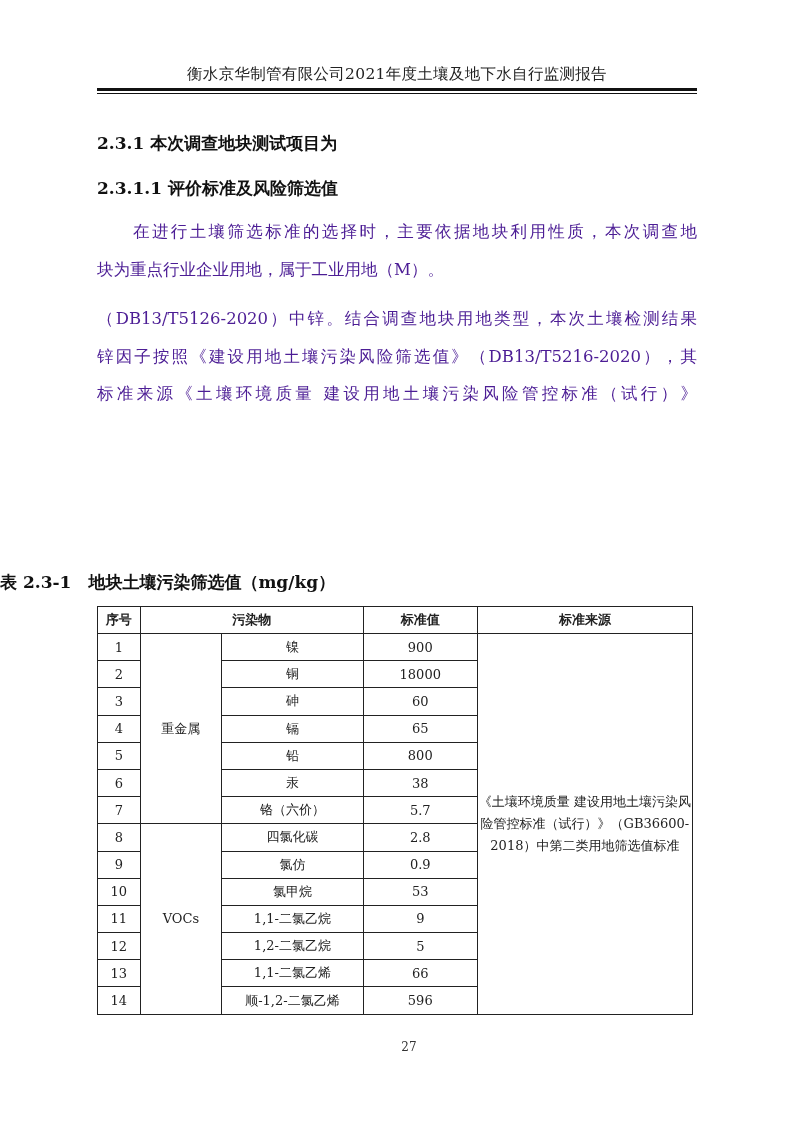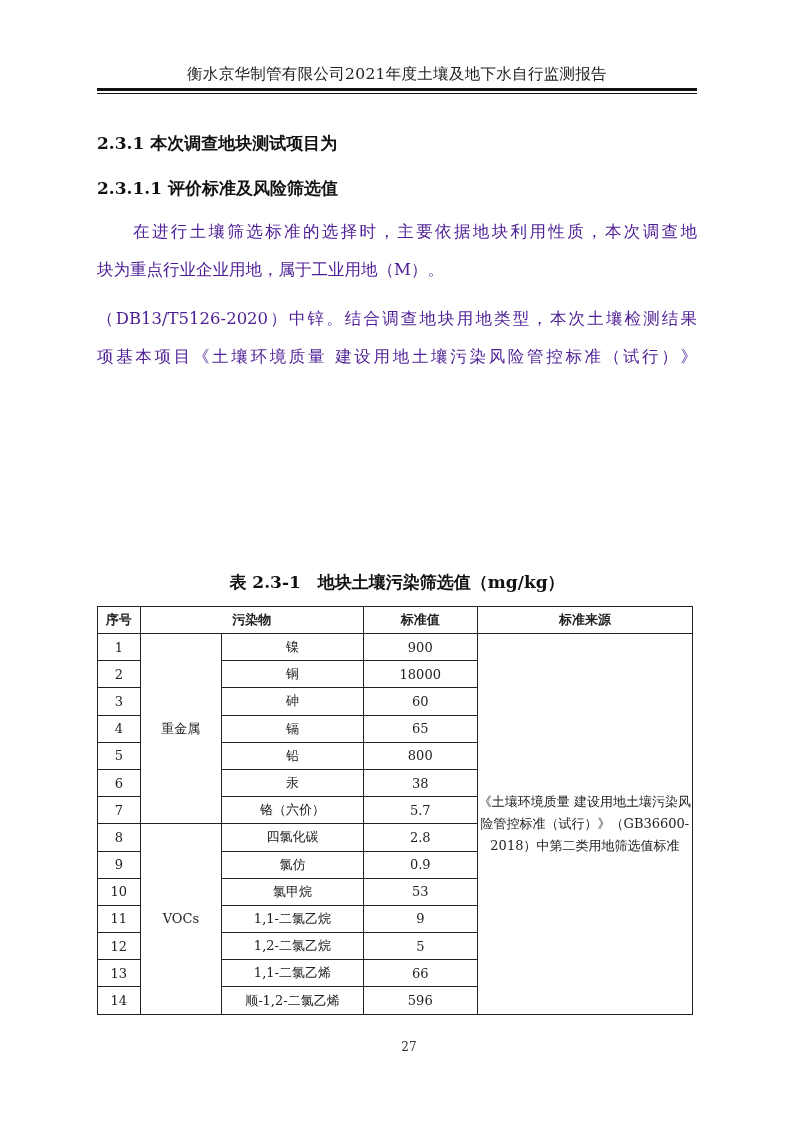--- a/index.html
+++ b/index.html
@@ -8,21 +8,21 @@
   .header-title { position:absolute; left:0; width:794px; top:64px; text-align:center;
          font-size:15.5px; letter-spacing:0.3px; color:#222; }
   .rule-thick { position:absolute; left:97px; width:600px; top:88px; height:3px; background:#111; }
   .rule-thin { position:absolute; left:97px; width:600px; top:93px; height:1px; background:#111; }
   .h3 { position:absolute; left:97px; top:132px; font-size:17px; font-weight:bold; color:#111; }
   .h4 { position:absolute; left:97px; top:177px; font-size:17px; font-weight:bold; color:#111; }
   .para { position:absolute; left:97px; width:600px; font-size:16.5px; line-height:37.5px; color:#4c1d95; }
   .para .line { display:block; white-space:nowrap; text-align:justify; text-align-last:justify; }
   .para .line.last { text-align-last:left; }
   .para .indent { padding-left:36px; }
-  .caption { position:absolute; left:0; width:794px; top:571px; text-align:center; font-size:17px; font-weight:bold; color:#111; }
+  .caption { position:absolute; left:0; width:794px; top:571px; font-size:17px; font-weight:bold; color:#111; }
   table.data { position:absolute; left:97px; top:606px; width:596px; border-collapse:collapse;
          font-size:13px; color:#222; }
   table.data td, table.data th { border:1.2px solid #222; text-align:center; padding:0; }
   table.data th { height:26px; font-weight:bold; font-size:13px; }
   table.data td { height:26.2px; }
   .src { font-size:13px; line-height:22px; padding:0 4px; }
   .page-num { position:absolute; left:0; width:794px; top:1040px; text-align:center; font-size:12px; color:#333;padding-left:12px; }
 </style>
 </head>
 <body>
@@ -34,21 +34,22 @@
 <div class="h3">2.3.1  本次调查地块测试项目为</div>
 <div class="h4">2.3.1.1  评价标准及风险筛选值</div>
 
 <div class="para" style="top:213px;">
   <span class="line indent">在进行土壤筛选标准的选择时，主要依据地块利用性质，本次调查地</span>
   <span class="line last">块为重点行业企业用地，属于工业用地（M）。</span>
 </div>
 
 <div class="para" style="top:300px;">
   <span class="line">（DB13/T5126-2020）中锌。结合调查地块用地类型，本次土壤检测结果</span>
-  <span class="line">项基本项目《土壤环境质量 建设用地土壤污染风险管控标准（试行）》</span>
+  <span class="line">锌因子按照《建设用地土壤污染风险筛选值》（DB13/T5216-2020），其</span>
+  <span class="line">标准来源《土壤环境质量 建设用地土壤污染风险管控标准（试行）》</span>
 </div>
 
 <div class="caption">表 2.3-1　地块土壤污染筛选值（mg/kg）</div>
 
 <table class="data">
   <colgroup>
     <col style="width:43px">
     <col style="width:82px">
     <col style="width:143px">
     <col style="width:115px">

